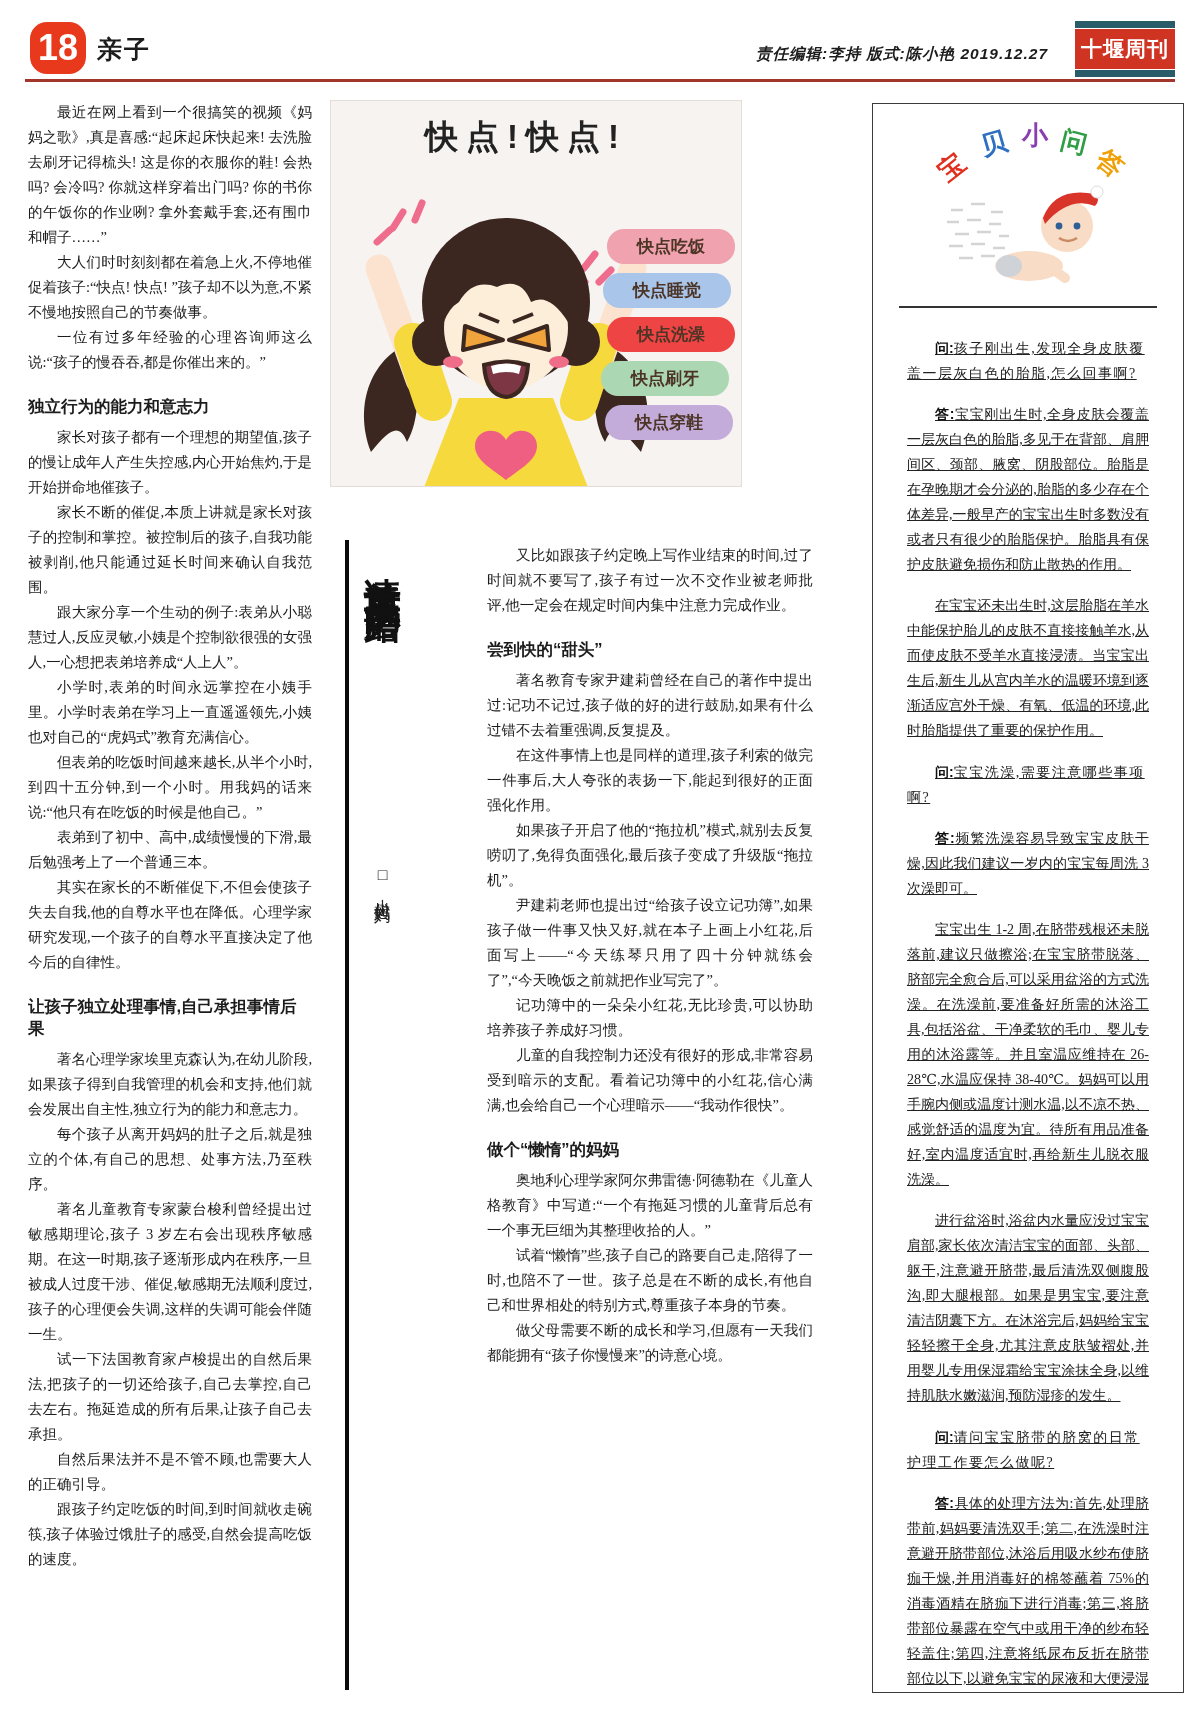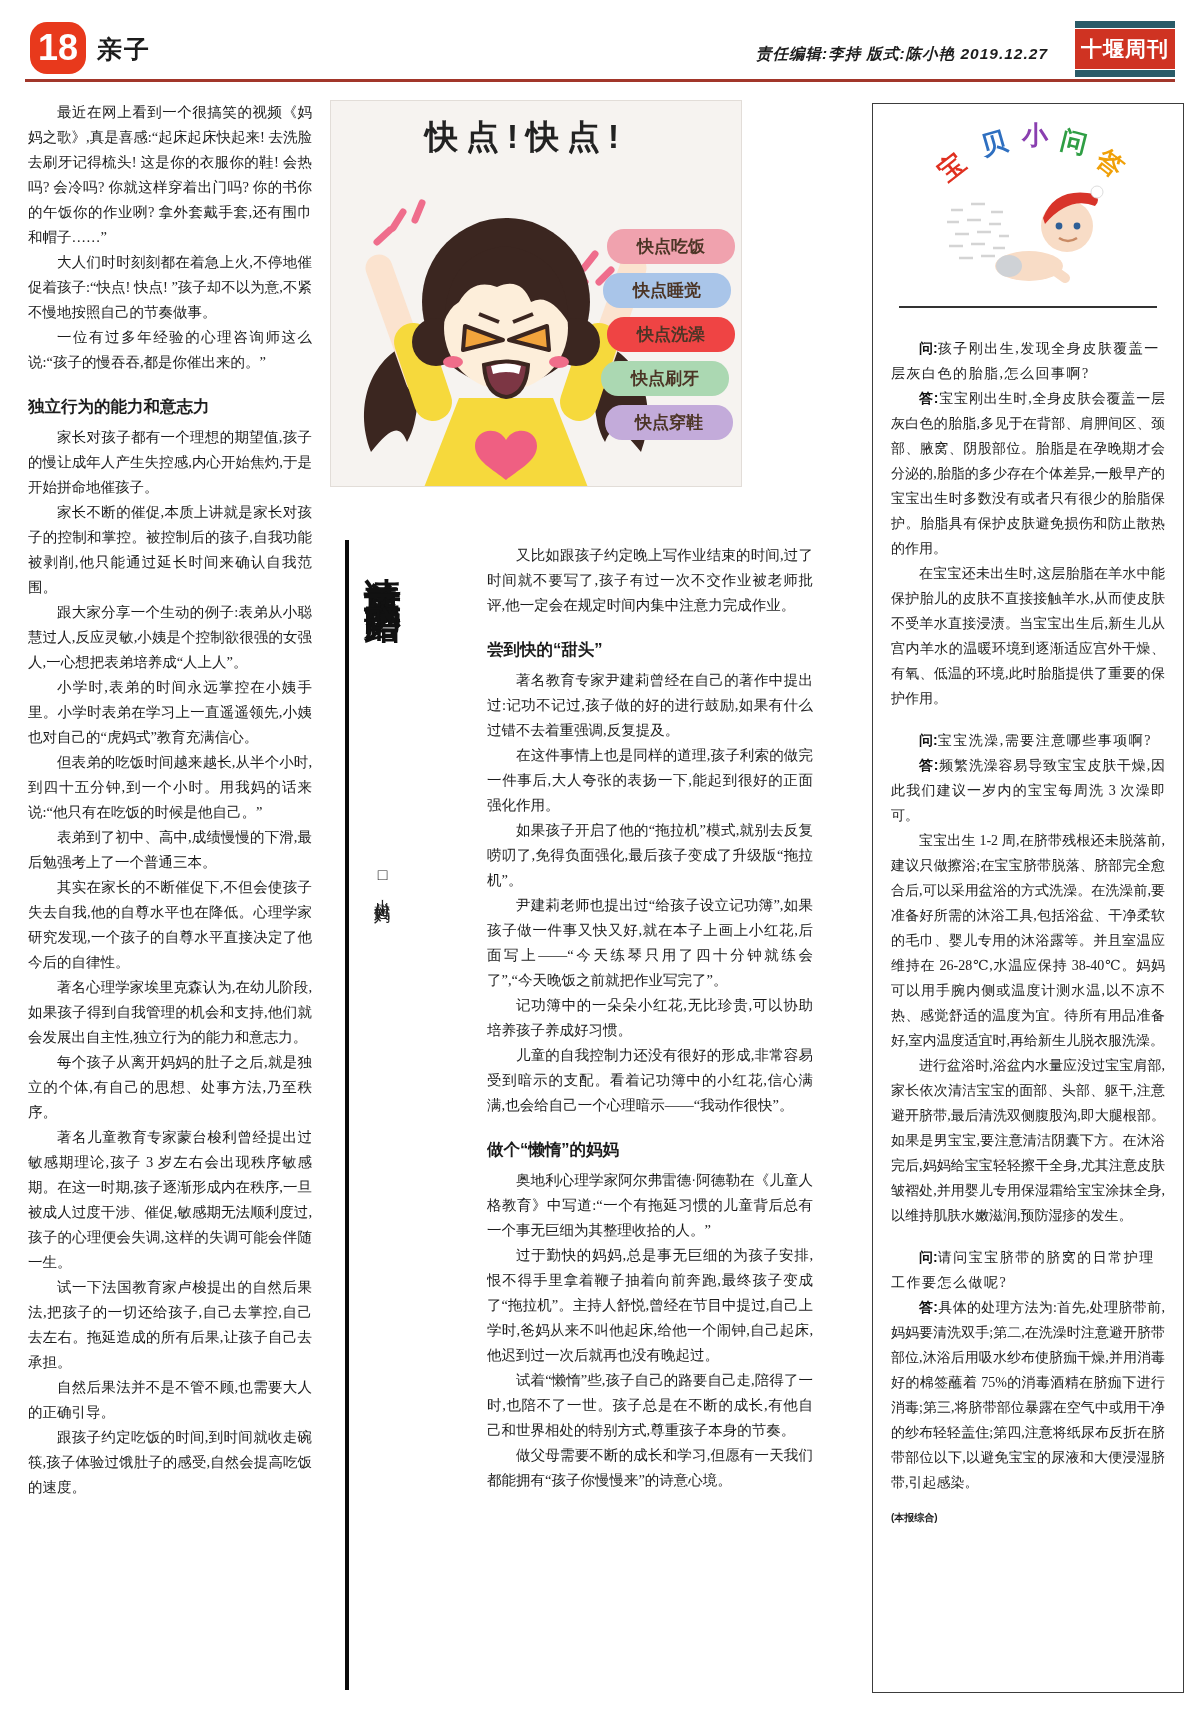--- a/index.html
+++ b/index.html
@@ -57,21 +57,21 @@
           border:1.5px solid #3c3c3c;box-sizing:border-box;padding:12px 18px;overflow:hidden;}
   .qa-head{position:relative;height:198px;}
   .tc{position:absolute;font-family:"Liberation Sans",sans-serif;font-weight:700;font-size:26px;}
   .tc0{left:48px;top:34px;transform:rotate(-38deg);}
   .tc1{left:90px;top:10px;transform:rotate(-16deg);}
   .tc2{left:131px;top:2px;}
   .tc3{left:170px;top:9px;transform:rotate(14deg);}
   .tc4{left:206px;top:30px;transform:rotate(38deg);}
   .baby-svg{position:absolute;left:38px;top:52px;}
   .qa-rule{position:absolute;left:8px;right:8px;bottom:6px;height:2px;background:#333;}
-  .qa p{font-size:14px;line-height:25px;text-indent:2em;margin:0;text-align:justify;color:#222;}
+  .qa p{font-size:14px;line-height:25px;text-indent:2em;margin:16px;text-align:justify;color:#222;text-decoration:underline;}
   .qa p.q{margin-top:17px;letter-spacing:1.5px;text-align:left;}
   .qa p.first-q{margin-top:22px;}
   .lbl{font-family:"Liberation Sans",sans-serif;font-weight:700;color:#111;letter-spacing:0;}
   .byline{margin-top:16px;text-align:left;padding-right:6px;
           font-family:"Liberation Sans",sans-serif;font-weight:700;font-size:10px;}
 </style>
 </head>
 <body>
 
 <div class="page">
@@ -93,20 +93,21 @@
 
     <h3 class="sec">独立行为的能力和意志力</h3>
     <p class="body">家长对孩子都有一个理想的期望值,孩子的慢让成年人产生失控感,内心开始焦灼,于是开始拼命地催孩子。</p>
     <p class="body">家长不断的催促,本质上讲就是家长对孩子的控制和掌控。被控制后的孩子,自我功能被剥削,他只能通过延长时间来确认自我范围。</p>
     <p class="body">跟大家分享一个生动的例子:表弟从小聪慧过人,反应灵敏,小姨是个控制欲很强的女强人,一心想把表弟培养成“人上人”。</p>
     <p class="body">小学时,表弟的时间永远掌控在小姨手里。小学时表弟在学习上一直遥遥领先,小姨也对自己的“虎妈式”教育充满信心。</p>
     <p class="body">但表弟的吃饭时间越来越长,从半个小时,到四十五分钟,到一个小时。用我妈的话来说:“他只有在吃饭的时候是他自己。”</p>
     <p class="body">表弟到了初中、高中,成绩慢慢的下滑,最后勉强考上了一个普通三本。</p>
     <p class="body">其实在家长的不断催促下,不但会使孩子失去自我,他的自尊水平也在降低。心理学家研究发现,一个孩子的自尊水平直接决定了他今后的自律性。</p>
 
+    <h3 class="sec">让孩子独立处理事情,自己承担事情后果</h3>
     <p class="body">著名心理学家埃里克森认为,在幼儿阶段,如果孩子得到自我管理的机会和支持,他们就会发展出自主性,独立行为的能力和意志力。</p>
     <p class="body">每个孩子从离开妈妈的肚子之后,就是独立的个体,有自己的思想、处事方法,乃至秩序。</p>
     <p class="body">著名儿童教育专家蒙台梭利曾经提出过敏感期理论,孩子 3 岁左右会出现秩序敏感期。在这一时期,孩子逐渐形成内在秩序,一旦被成人过度干涉、催促,敏感期无法顺利度过,孩子的心理便会失调,这样的失调可能会伴随一生。</p>
     <p class="body">试一下法国教育家卢梭提出的自然后果法,把孩子的一切还给孩子,自己去掌控,自己去左右。拖延造成的所有后果,让孩子自己去承担。</p>
     <p class="body">自然后果法并不是不管不顾,也需要大人的正确引导。</p>
     <p class="body">跟孩子约定吃饭的时间,到时间就收走碗筷,孩子体验过饿肚子的感受,自然会提高吃饭的速度。</p>
   </div>
 
   <div class="illus">
     <div class="illus-title">快点!快点!</div>
@@ -169,21 +170,20 @@
     <h3 class="sec">尝到快的“甜头”</h3>
     <p class="body">著名教育专家尹建莉曾经在自己的著作中提出过:记功不记过,孩子做的好的进行鼓励,如果有什么过错不去着重强调,反复提及。</p>
     <p class="body">在这件事情上也是同样的道理,孩子利索的做完一件事后,大人夸张的表扬一下,能起到很好的正面强化作用。</p>
     <p class="body">如果孩子开启了他的“拖拉机”模式,就别去反复唠叨了,免得负面强化,最后孩子变成了升级版“拖拉机”。</p>
     <p class="body">尹建莉老师也提出过“给孩子设立记功簿”,如果孩子做一件事又快又好,就在本子上画上小红花,后面写上——“今天练琴只用了四十分钟就练会了”,“今天晚饭之前就把作业写完了”。</p>
     <p class="body">记功簿中的一朵朵小红花,无比珍贵,可以协助培养孩子养成好习惯。</p>
     <p class="body">儿童的自我控制力还没有很好的形成,非常容易受到暗示的支配。看着记功簿中的小红花,信心满满,也会给自己一个心理暗示——“我动作很快”。</p>
 
     <h3 class="sec">做个“懒惰”的妈妈</h3>
     <p class="body">奥地利心理学家阿尔弗雷德·阿德勒在《儿童人格教育》中写道:“一个有拖延习惯的儿童背后总有一个事无巨细为其整理收拾的人。”</p>
-    <p class="body">过于勤快的妈妈,总是事无巨细的为孩子安排,恨不得手里拿着鞭子抽着向前奔跑,最终孩子变成了“拖拉机”。主持人舒悦,曾经在节目中提过,自己上学时,爸妈从来不叫他起床,给他一个闹钟,自己起床,他迟到过一次后就再也没有晚起过。</p>
     <p class="body">试着“懒惰”些,孩子自己的路要自己走,陪得了一时,也陪不了一世。孩子总是在不断的成长,有他自己和世界相处的特别方式,尊重孩子本身的节奏。</p>
     <p class="body">做父母需要不断的成长和学习,但愿有一天我们都能拥有“孩子你慢慢来”的诗意心境。</p>
   </div>
 
   <div class="qa-box qa">
     <div class="qa-head">
       <span class="tc tc0" style="color: rgb(224, 48, 32);">宝</span>
       <span class="tc tc1" style="color: rgb(46, 111, 192);">贝</span>
       <span class="tc tc2" style="color: rgb(138, 63, 176);">小</span>
       <span class="tc tc3" style="color: rgb(47, 158, 68);">问</span>

